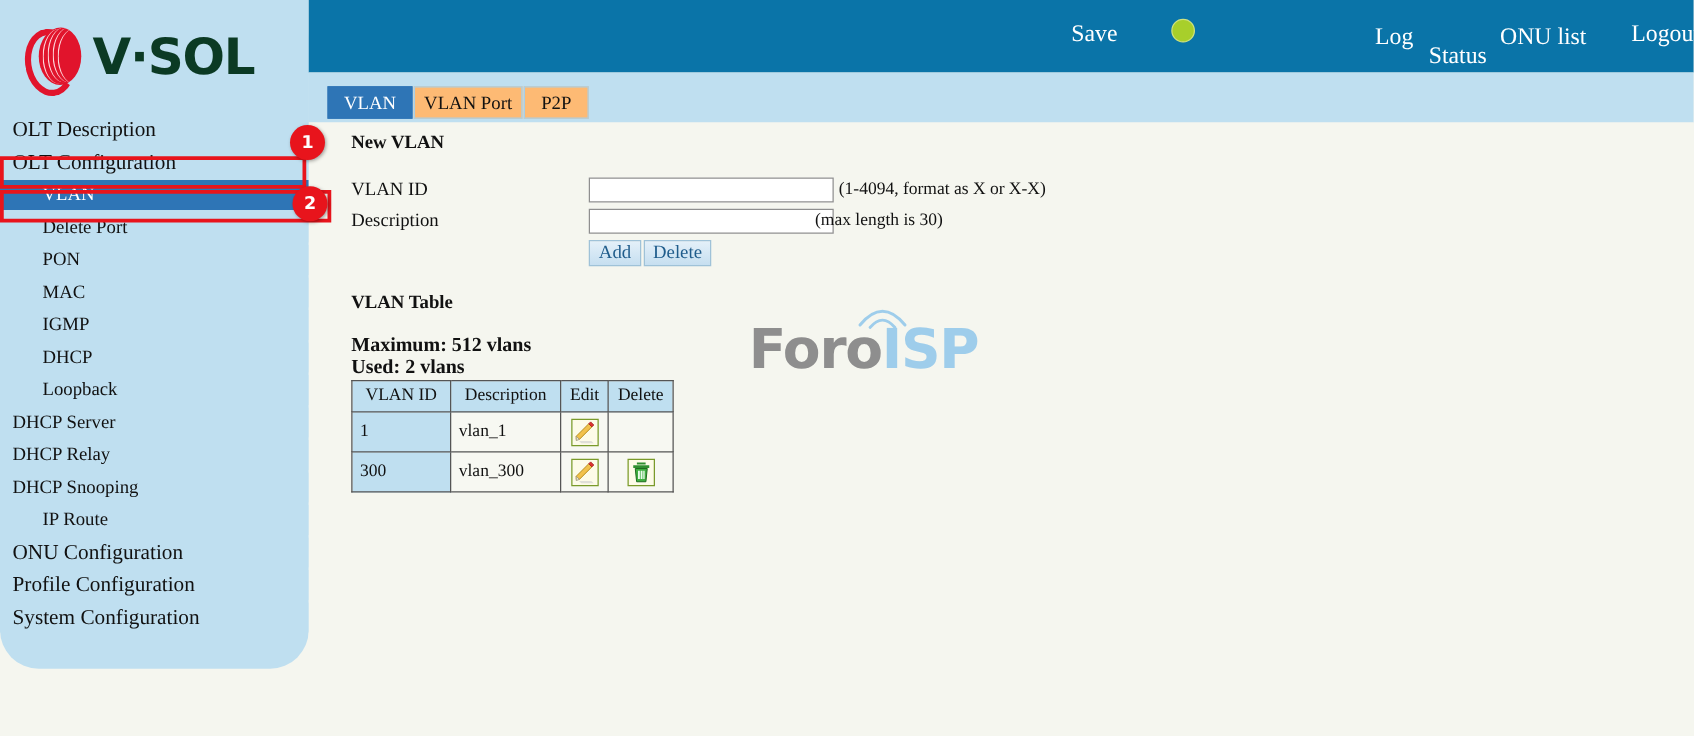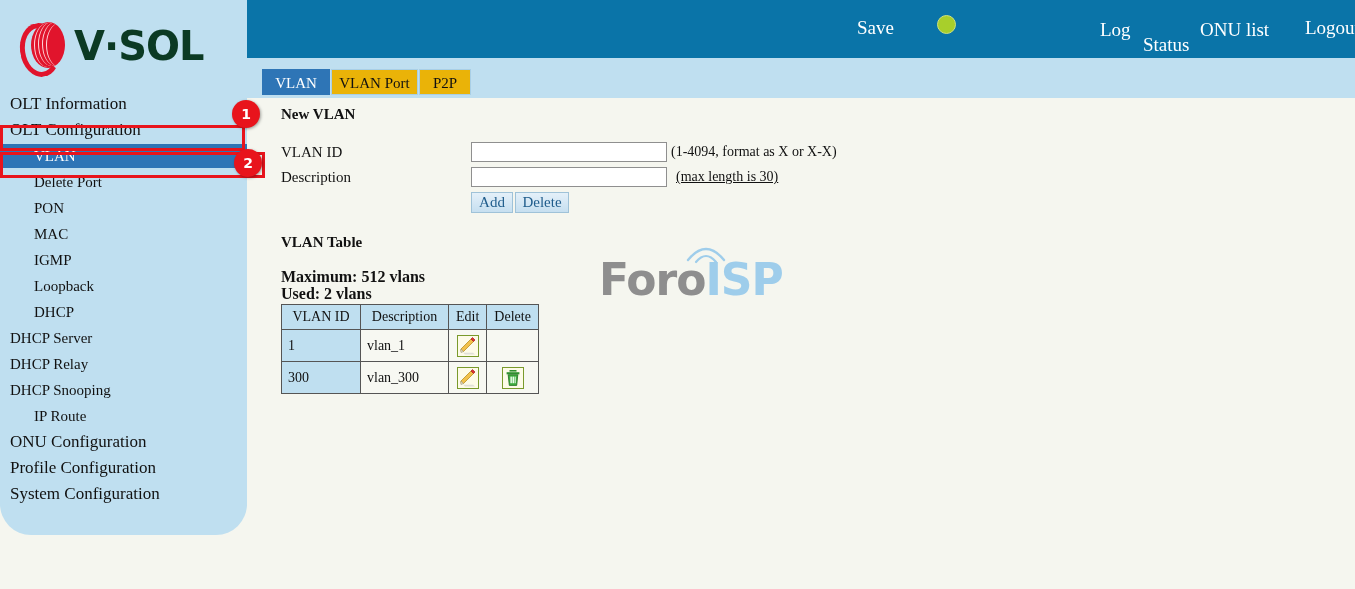--- a/index.html
+++ b/index.html
@@ -129,21 +129,21 @@
     width: 1108px; height: 40px;
     background: #bfdff0;
   }
   .tab {
     position: absolute;
     top: 11px;
     height: 26px;
     line-height: 26px;
     text-align: center;
     font-size: 15px;
-    background: #eab308;
+    background: #fdba74;
     border: 1px solid #a9cfe6;
     box-sizing: border-box;
     color: #111;
     cursor: pointer;
   }
   .tab.active {
     background: #2e75b6;
     border-color: #2e75b6;
     color: #ffffff;
   }
@@ -190,21 +190,21 @@
   #in-vlanid { left: 224px; top: 44px; }
   #in-desc   { left: 224px; top: 69px; }
 
   .hint {
     position: absolute;
     font-size: 14px;
     color: #111;
     white-space: nowrap;
   }
   #hint-vlanid { left: 424px; top: 46px; }
-  #hint-desc   { left: 429px; top: 71px; text-decoration: underline; }
+  #hint-desc   { left: 405px; top: 71px; }
 
   .btn {
     position: absolute;
     top: 94px;
     height: 21px;
     line-height: 19px;
     text-align: center;
     font-family: "Liberation Serif", serif;
     font-size: 15px;
     color: #1f5c8b;
@@ -336,29 +336,29 @@
             <i></i>
             <i></i>
             <i></i>
             <i></i>
           </div>
       </div>
       <div id="logo-text">V·SOL</div>
     </div>
 
     <div class="nav-list" id="nav-list">
-        <div class="nav-item lvl1">OLT Information</div>
+        <div class="nav-item lvl1">OLT Description</div>
         <div class="nav-item lvl1">OLT Configuration</div>
         <div class="nav-item lvl2 active">VLAN</div>
         <div class="nav-item lvl2">Delete Port</div>
         <div class="nav-item lvl2">PON</div>
         <div class="nav-item lvl2">MAC</div>
         <div class="nav-item lvl2">IGMP</div>
+        <div class="nav-item lvl2">DHCP</div>
         <div class="nav-item lvl2">Loopback</div>
-        <div class="nav-item lvl2">DHCP</div>
         <div class="nav-item lvl3">DHCP Server</div>
         <div class="nav-item lvl3">DHCP Relay</div>
         <div class="nav-item lvl3">DHCP Snooping</div>
         <div class="nav-item lvl2">IP Route</div>
         <div class="nav-item lvl1">ONU Configuration</div>
         <div class="nav-item lvl1">Profile Configuration</div>
         <div class="nav-item lvl1">System Configuration</div>
       </div>
   </div>
 

